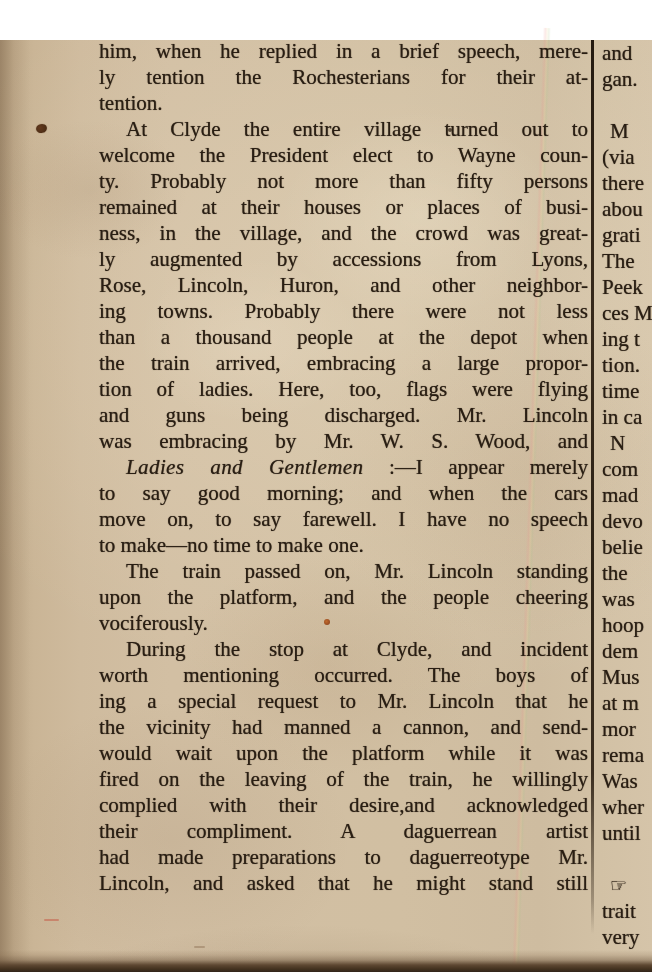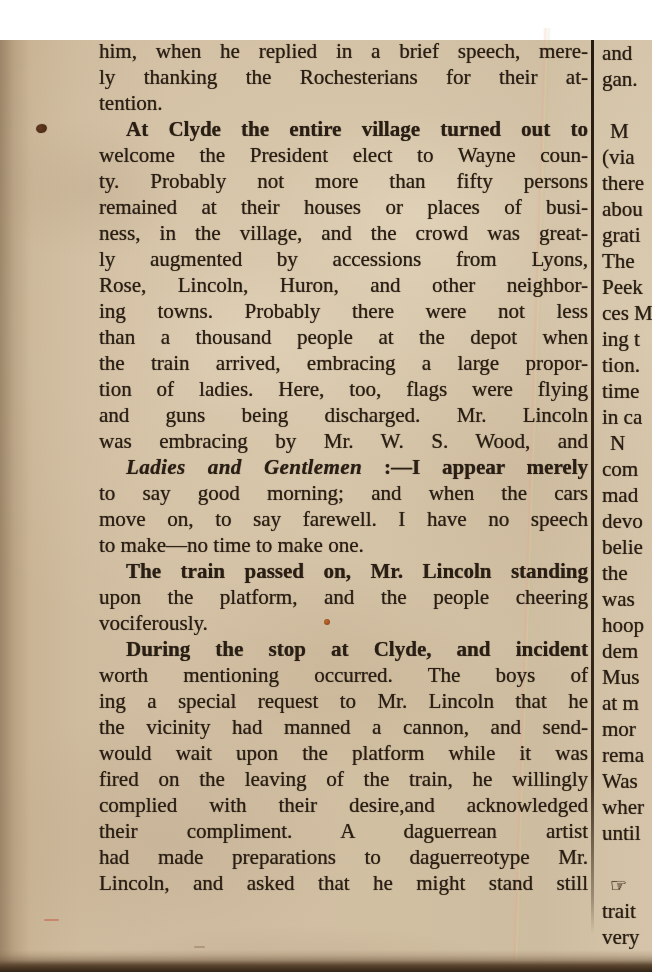--- a/index.html
+++ b/index.html
@@ -23,21 +23,21 @@
     background:linear-gradient(90deg,rgba(110,86,60,0.35),rgba(140,112,82,0.18) 45%,rgba(140,112,82,0) 100%);}
   .scan-stripe{position:absolute;left:543px;top:-12px;height:1000px;width:8px;
     transform:rotate(1.9deg);transform-origin:top center;opacity:.55;
     background:linear-gradient(90deg,rgba(236,160,150,0) 0,rgba(236,150,140,0.38) 30%,rgba(240,218,150,0.30) 55%,rgba(168,198,138,0.32) 75%,rgba(168,198,138,0) 100%);}
   
   .main-col{position:absolute;left:99px;top:-2px;width:489px;color:#291e13;
     font-size:21px;line-height:26px;
     text-shadow:0 0 1px rgba(41,30,19,0.6),0.4px 0.4px 0 rgba(41,30,19,0.30);}
   .line{height:26px;text-align:justify;text-align-last:justify;}
   .line.end{text-align-last:left;font-family:Liberation Serif, serif;}
-  .line.indent{text-indent:27px;font-weight:bold;}
+  .line.indent{text-indent:27px;}
   .line.heading{text-align:center;text-align-last:center;font-weight:bold;
     font-size:16px;letter-spacing:2.8px;}
   .line em{font-style:italic;letter-spacing:0.4px;}
   .col-divider{position:absolute;left:591px;top:0;width:3px;height:894px;
     background:linear-gradient(180deg,#241a10 0,#372a1c 30%,#2c2216 60%,#3a2d1f 82%,rgba(58,45,31,0.35) 96%,rgba(58,45,31,0) 100%);}
   .right-col{position:absolute;left:602px;top:0;width:70px;color:#291e13;
     font-size:21px;line-height:26px;white-space:nowrap;
     text-shadow:0 0 1px rgba(41,30,19,0.6),0.4px 0.4px 0 rgba(41,30,19,0.30);}
   .frag{height:26px;text-align:left;}
   .frag.indent{padding-left:8px;}
@@ -65,21 +65,21 @@
 </head>
 <body>
 
 <div class="page">
   <div class="blotches"></div>
   <div class="left-edge-shade"></div>
   <div class="scan-stripe"></div>
 
   <div class="main-col" id="main-col">
       <div class="line full">him, when he replied in a brief speech, mere-</div>
-      <div class="line full">ly thanking the Rochesterians for their at-</div>
+      <div class="line full">ly tention the Rochesterians for their at-</div>
       <div class="line end">tention.</div>
       <div class="line full indent">At Clyde the entire village turned out to</div>
       <div class="line full">welcome the President elect to Wayne coun-</div>
       <div class="line full">ty. Probably not more than fifty persons</div>
       <div class="line full">remained at their houses or places of busi-</div>
       <div class="line full">ness, in the village, and the crowd was great-</div>
       <div class="line full">ly augmented by accessions from Lyons,</div>
       <div class="line full">Rose, Lincoln, Huron, and other neighbor-</div>
       <div class="line full">ing towns. Probably there were not less</div>
       <div class="line full">than a thousand people at the depot when</div>

